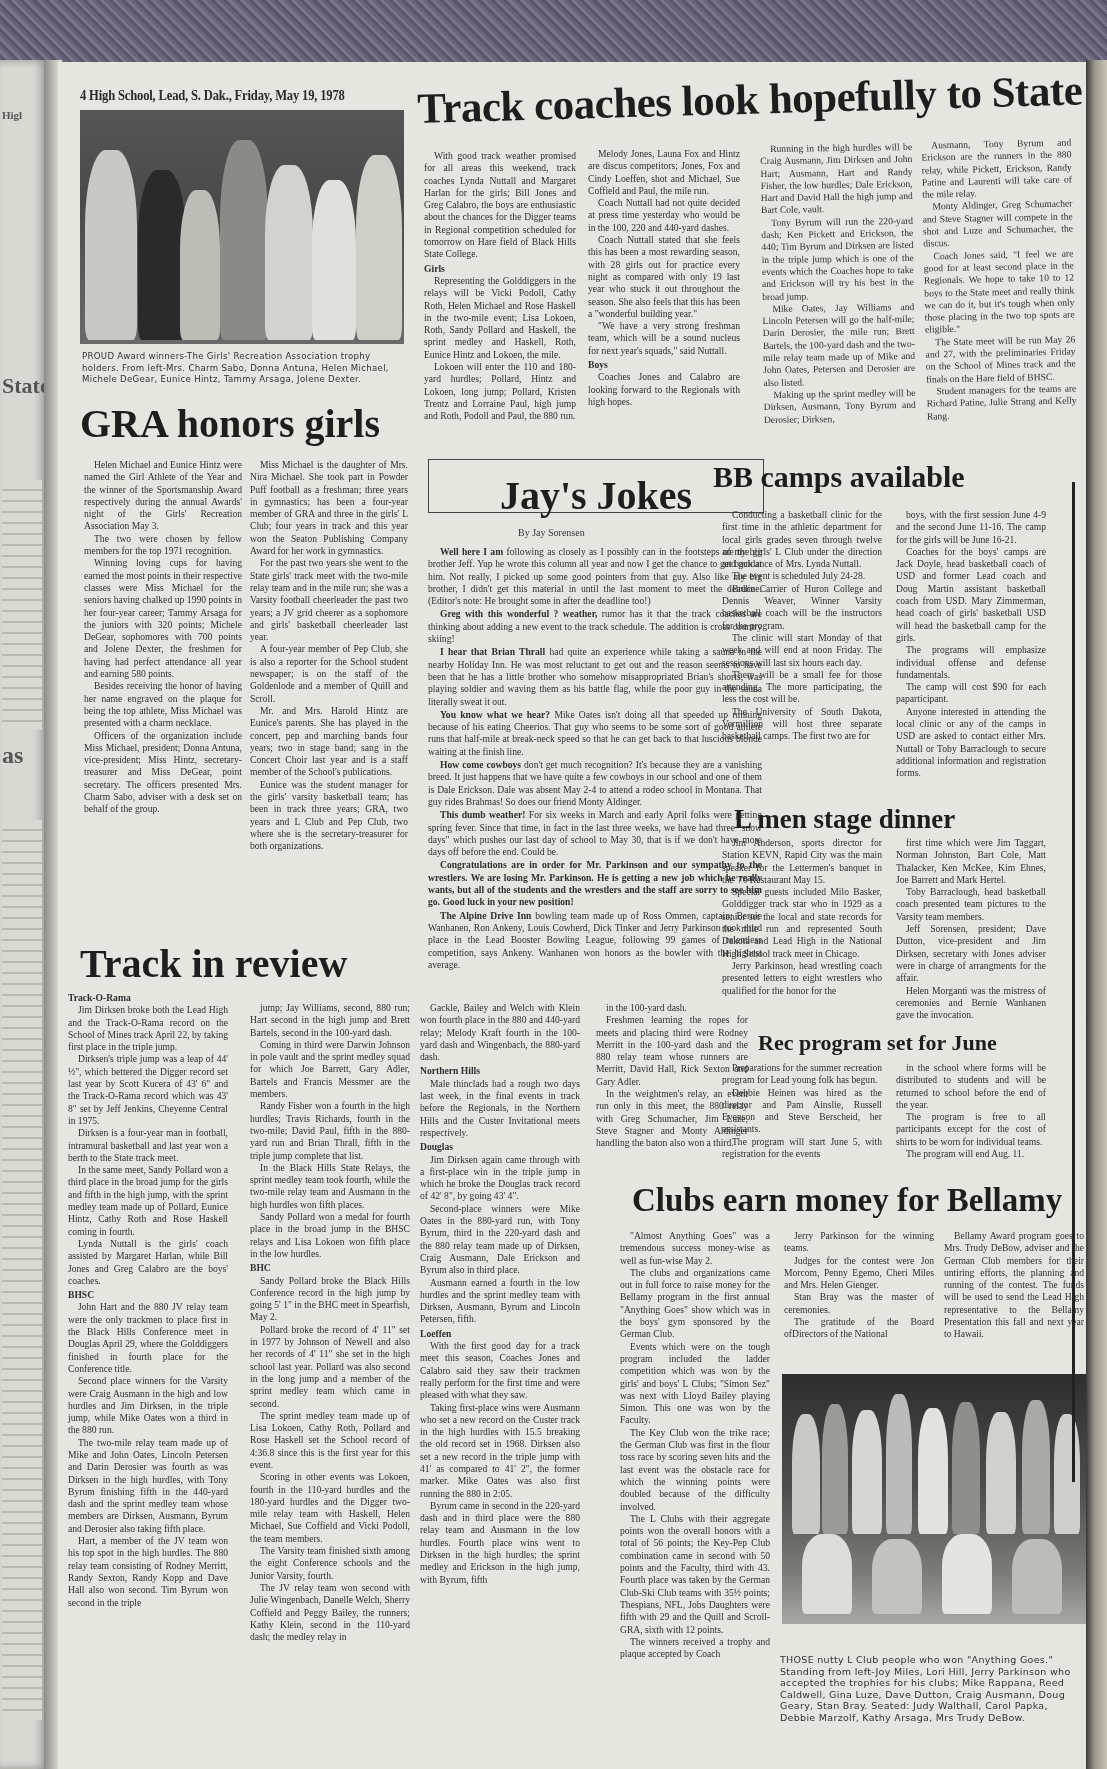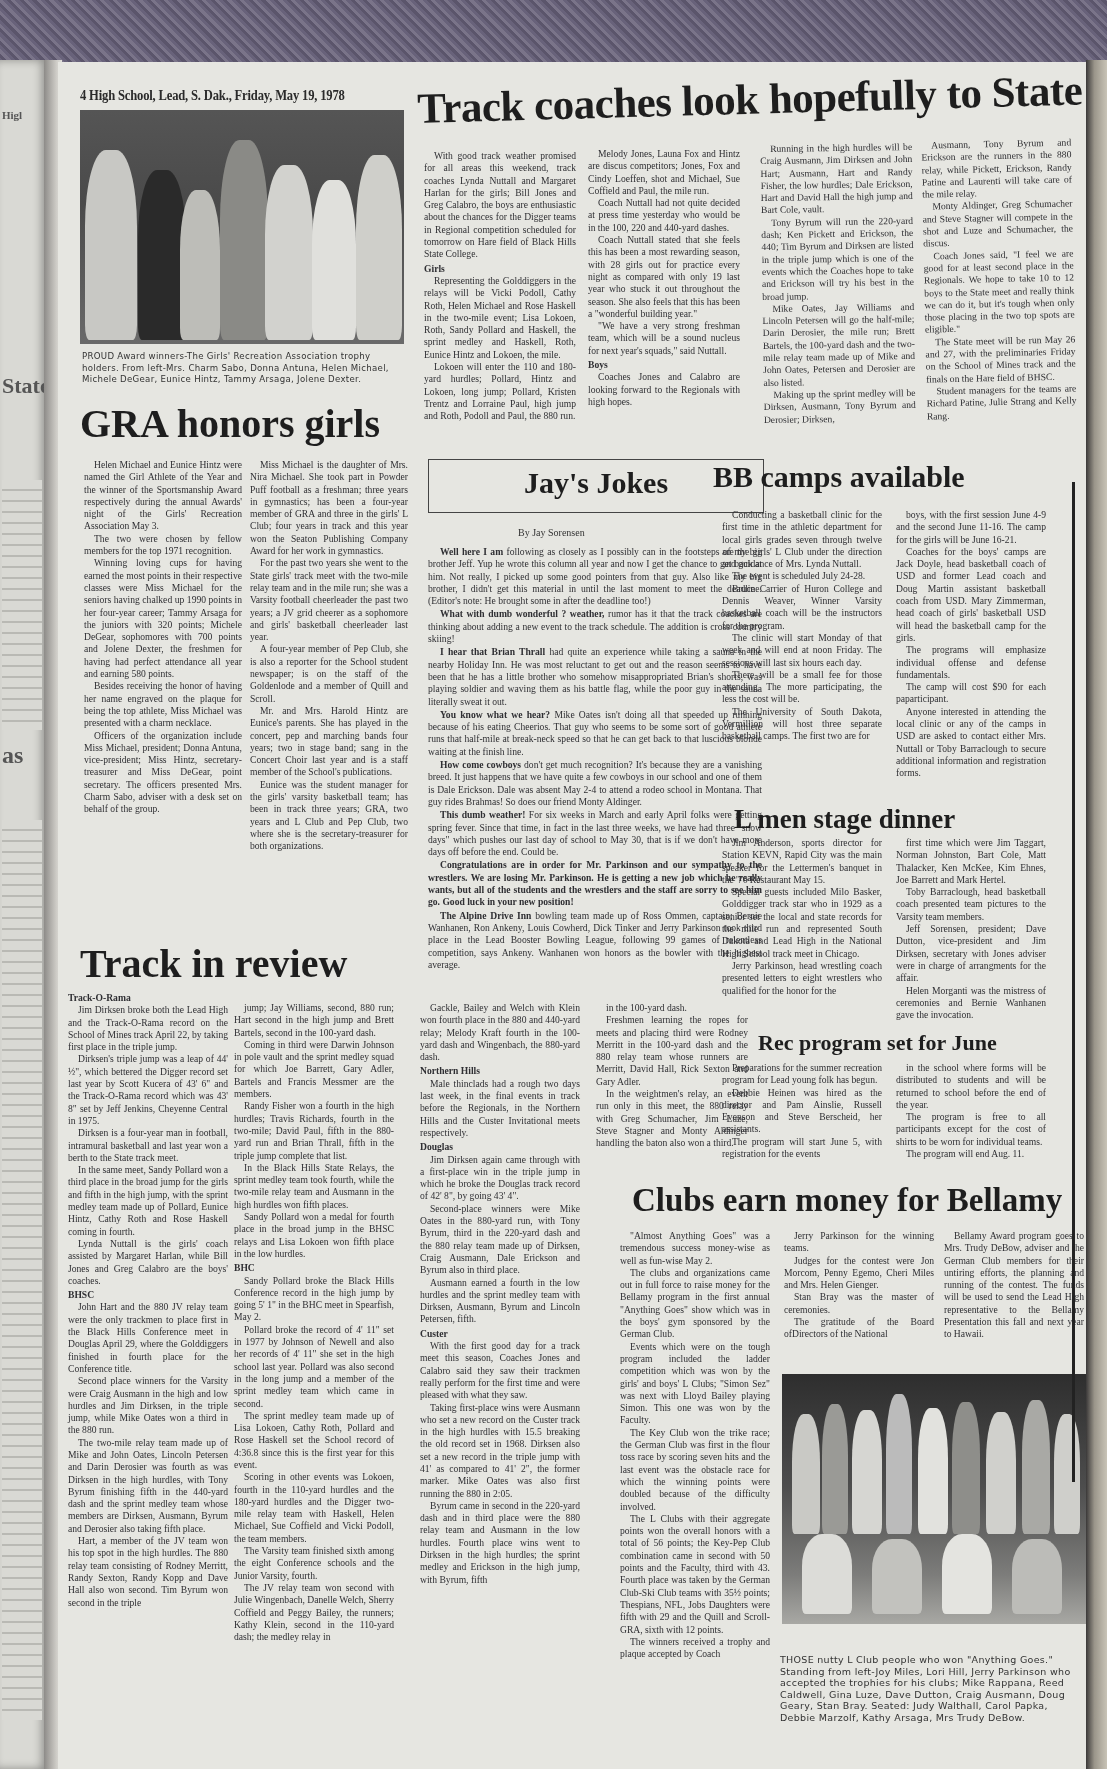--- a/index.html
+++ b/index.html
@@ -92,26 +92,26 @@
     </div>
   <div class="col" style="left:866px;top:76px;width:150px;transform:rotate(-1.2deg);" id="tc4">
       <p>Ausmann, Tony Byrum and Erickson are the runners in the 880 relay, while Pickett, Erickson, Randy Patine and Laurenti will take care of the mile relay.</p>
       <p>Monty Aldinger, Greg Schumacher and Steve Stagner will compete in the shot and Luze and Schumacher, the discus.</p>
       <p>Coach Jones said, "I feel we are good for at least second place in the Regionals. We hope to take 10 to 12 boys to the State meet and really think we can do it, but it's tough when only those placing in the two top spots are eligible."</p>
       <p>The State meet will be run May 26 and 27, with the preliminaries Friday on the School of Mines track and the finals on the Hare field of BHSC.</p>
       <p>Student managers for the teams are Richard Patine, Julie Strang and Kelly Rang.</p>
     </div>
 
   <div class="jokes-box" style="left:370px;top:397px;width:334px;height:52px;">
-    <div class="hl" style="left:0;width:334px;text-align:center;top:6px;font-size:30px;">Jay's Jokes</div>
+    <div class="hl" style="left:0;width:334px;text-align:center;top:12px;font-size:40px;">Jay's Jokes</div>
   </div>
   <div class="byline" style="left:460px;top:465px;">By Jay Sorensen</div>
   <div class="jokes-body" style="left:370px;top:484px;width:334px;" id="jj">
       <p><b>Well here I am</b> following as closely as I possibly can in the footsteps of my big brother Jeff. Yup he wrote this column all year and now I get the chance to get back at him. Not really, I picked up some good pointers from that guy. Also like my big brother, I didn't get this material in until the last moment to meet the deadline. (Editor's note: He brought some in after the deadline too!)</p>
-      <p><b>What with dumb wonderful ? weather,</b> rumor has it that the track coaches are thinking about adding a new event to the track schedule. The addition is cross country skiing!</p>
+      <p><b>Greg with this wonderful ? weather,</b> rumor has it that the track coaches are thinking about adding a new event to the track schedule. The addition is cross country skiing!</p>
       <p><b>I hear that Brian Thrall</b> had quite an experience while taking a sauna in the nearby Holiday Inn. He was most reluctant to get out and the reason seems to have been that he has a little brother who somehow misappropriated Brian's shorts, was playing soldier and waving them as his battle flag, while the poor guy in the sauna literally sweat it out.</p>
       <p><b>You know what we hear?</b> Mike Oates isn't doing all that speeded up running because of his eating Cheerios. That guy who seems to be some sort of good athlete runs that half-mile at break-neck speed so that he can get back to that luscious blonde waiting at the finish line.</p>
       <p><b>How come cowboys</b> don't get much recognition? It's because they are a vanishing breed. It just happens that we have quite a few cowboys in our school and one of them is Dale Erickson. Dale was absent May 2-4 to attend a rodeo school in Montana. That guy rides Brahmas! So does our friend Monty Aldinger.</p>
       <p><b>This dumb weather!</b> For six weeks in March and early April folks were getting spring fever. Since that time, in fact in the last three weeks, we have had three "snow days" which pushes our last day of school to May 30, that is if we don't have more days off before the end. Could be.</p>
       <p class="blk">Congratulations are in order for Mr. Parkinson and our sympathy to the wrestlers. We are losing Mr. Parkinson. He is getting a new job which he really wants, but all of the students and the wrestlers and the staff are sorry to see him go. Good luck in your new position!</p>
       <p><b>The Alpine Drive Inn</b> bowling team made up of Ross Ommen, captain; Bernie Wanhanen, Ron Ankeny, Louis Cowherd, Dick Tinker and Jerry Parkinson took third place in the Lead Booster Bowling League, following 99 games of relentless competition, says Ankeny. Wanhanen won honors as the bowler with the highest average.</p>
     </div>
 
   <div class="hl" style="left:655px;top:398px;font-size:30px;">BB camps available</div>
   <div class="col" style="left:664px;top:447px;width:160px;">
@@ -162,21 +162,21 @@
       <p>Dirksen's triple jump was a leap of 44' ½", which bettered the Digger record set last year by Scott Kucera of 43' 6" and the Track-O-Rama record which was 43' 8" set by Jeff Jenkins, Cheyenne Central in 1975.</p>
       <p>Dirksen is a four-year man in football, intramural basketball and last year won a berth to the State track meet.</p>
       <p>In the same meet, Sandy Pollard won a third place in the broad jump for the girls and fifth in the high jump, with the sprint medley team made up of Pollard, Eunice Hintz, Cathy Roth and Rose Haskell coming in fourth.</p>
       <p>Lynda Nuttall is the girls' coach assisted by Margaret Harlan, while Bill Jones and Greg Calabro are the boys' coaches.</p>
       <p class="sub">BHSC</p>
       <p>John Hart and the 880 JV relay team were the only trackmen to place first in the Black Hills Conference meet in Douglas April 29, where the Golddiggers finished in fourth place for the Conference title.</p>
       <p>Second place winners for the Varsity were Craig Ausmann in the high and low hurdles and Jim Dirksen, in the triple jump, while Mike Oates won a third in the 880 run.</p>
       <p>The two-mile relay team made up of Mike and John Oates, Lincoln Petersen and Darin Derosier was fourth as was Dirksen in the high hurdles, with Tony Byrum finishing fifth in the 440-yard dash and the sprint medley team whose members are Dirksen, Ausmann, Byrum and Derosier also taking fifth place.</p>
       <p>Hart, a member of the JV team won his top spot in the high hurdles. The 880 relay team consisting of Rodney Merritt, Randy Sexton, Randy Kopp and Dave Hall also won second. Tim Byrum won second in the triple</p>
     </div>
-  <div class="col" style="left:176px;top:940px;width:160px;font-family:Liberation Serif, serif;" id="tr2">
+  <div class="col" style="left:192px;top:940px;width:160px;font-family:Liberation Serif, serif;" id="tr2">
       <p>jump; Jay Williams, second, 880 run; Hart second in the high jump and Brett Bartels, second in the 100-yard dash.</p>
       <p>Coming in third were Darwin Johnson in pole vault and the sprint medley squad for which Joe Barrett, Gary Adler, Bartels and Francis Messmer are the members.</p>
       <p>Randy Fisher won a fourth in the high hurdles; Travis Richards, fourth in the two-mile; David Paul, fifth in the 880-yard run and Brian Thrall, fifth in the triple jump complete that list.</p>
       <p>In the Black Hills State Relays, the sprint medley team took fourth, while the two-mile relay team and Ausmann in the high hurdles won fifth places.</p>
       <p>Sandy Pollard won a medal for fourth place in the broad jump in the BHSC relays and Lisa Lokoen won fifth place in the low hurdles.</p>
       <p class="sub">BHC</p>
       <p>Sandy Pollard broke the Black Hills Conference record in the high jump by going 5' 1" in the BHC meet in Spearfish, May 2.</p>
       <p>Pollard broke the record of 4' 11" set in 1977 by Johnson of Newell and also her records of 4' 11" she set in the high school last year. Pollard was also second in the long jump and a member of the sprint medley team which came in second.</p>
       <p>The sprint medley team made up of Lisa Lokoen, Cathy Roth, Pollard and Rose Haskell set the School record of 4:36.8 since this is the first year for this event.</p>
       <p>Scoring in other events was Lokoen, fourth in the 110-yard hurdles and the 180-yard hurdles and the Digger two-mile relay team with Haskell, Helen Michael, Sue Coffield and Vicki Podoll, the team members.</p>
@@ -184,21 +184,21 @@
       <p>The JV relay team won second with Julie Wingenbach, Danelle Welch, Sherry Coffield and Peggy Bailey, the runners; Kathy Klein, second in the 110-yard dash; the medley relay in</p>
     </div>
   <div class="col" style="left:362px;top:940px;width:160px;" id="tr3">
       <p>Gackle, Bailey and Welch with Klein won fourth place in the 880 and 440-yard relay; Melody Kraft fourth in the 100-yard dash and Wingenbach, the 880-yard dash.</p>
       <p class="sub">Northern Hills</p>
       <p>Male thinclads had a rough two days last week, in the final events in track before the Regionals, in the Northern Hills and the Custer Invitational meets respectively.</p>
       <p class="sub">Douglas</p>
       <p>Jim Dirksen again came through with a first-place win in the triple jump in which he broke the Douglas track record of 42' 8", by going 43' 4".</p>
       <p>Second-place winners were Mike Oates in the 880-yard run, with Tony Byrum, third in the 220-yard dash and the 880 relay team made up of Dirksen, Craig Ausmann, Dale Erickson and Byrum also in third place.</p>
       <p>Ausmann earned a fourth in the low hurdles and the sprint medley team with Dirksen, Ausmann, Byrum and Lincoln Petersen, fifth.</p>
-      <p class="sub">Custer</p>
+      <p class="sub">Loeffen</p>
       <p>With the first good day for a track meet this season, Coaches Jones and Calabro said they saw their trackmen really perform for the first time and were pleased with what they saw.</p>
       <p>Taking first-place wins were Ausmann who set a new record on the Custer track in the high hurdles with 15.5 breaking the old record set in 1968. Dirksen also set a new record in the triple jump with 41' as compared to 41' 2", the former marker. Mike Oates was also first running the 880 in 2:05.</p>
       <p>Byrum came in second in the 220-yard dash and in third place were the 880 relay team and Ausmann in the low hurdles. Fourth place wins went to Dirksen in the high hurdles; the sprint medley and Erickson in the high jump, with Byrum, fifth</p>
     </div>
   <div class="col" style="left:538px;top:940px;width:152px;" id="tr4">
       <p>in the 100-yard dash.</p>
       <p>Freshmen learning the ropes for meets and placing third were Rodney Merritt in the 100-yard dash and the 880 relay team whose runners are Merritt, David Hall, Rick Sexton and Gary Adler.</p>
       <p>In the weightmen's relay, an event run only in this meet, the 880 relay with Greg Schumacher, Jim Luze, Steve Stagner and Monty Aldinger handling the baton also won a third.</p>
     </div>
 

